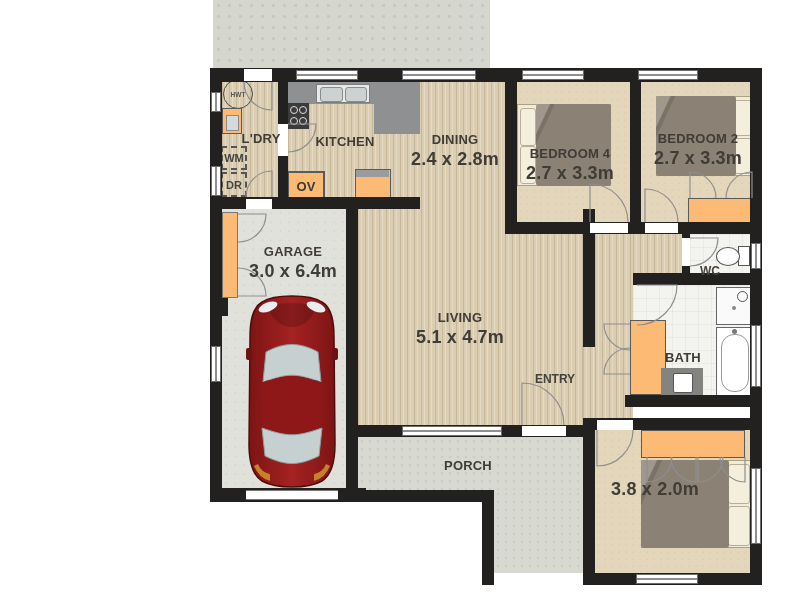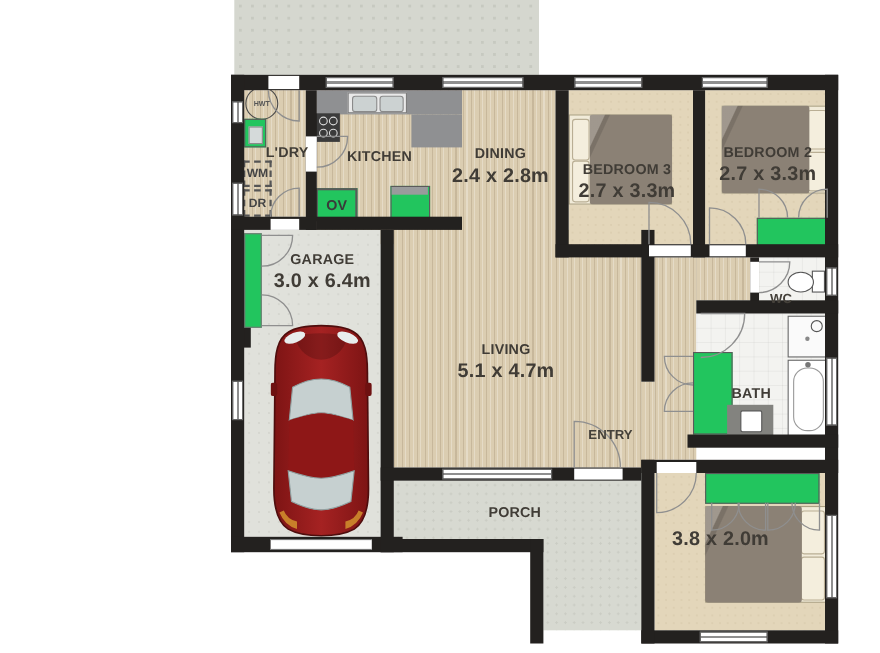--- a/index.html
+++ b/index.html
@@ -29,21 +29,21 @@
         background-image:linear-gradient(rgba(0,0,0,.045) 1px, transparent 1px),
                          linear-gradient(90deg, rgba(0,0,0,.045) 1px, transparent 1px);
         background-size:13px 13px;}
   
   .win{position:absolute;height:10px;border:1px solid #6b6b6b;box-sizing:border-box;
        background:linear-gradient(#ffffff 0 3px,#8f8f8f 3px 5px,#ffffff 5px 100%);}
   .winv{position:absolute;width:10px;border:1px solid #6b6b6b;box-sizing:border-box;
        background:linear-gradient(to right,#ffffff 0 3px,#8f8f8f 3px 5px,#ffffff 5px 100%);}
   .open{position:absolute;background:#ffffff}
   
-  .box-white{position:absolute;background:#22c55e;border:1.5px solid #5a5a5a;box-sizing:border-box}
+  .box-white{position:absolute;background:#fdba74;border:1.5px solid #5a5a5a;box-sizing:border-box}
   .dashed{position:absolute;border:2px dashed #555;box-sizing:border-box;
           display:flex;align-items:center;justify-content:center;
           font-weight:bold;font-size:11px;color:#444}
   .counter{position:absolute;background:#8f9092}
   .lbl{position:absolute;text-align:center;font-weight:bold;color:#403c36;
        font-size:13px;line-height:1.25;letter-spacing:.2px}
   .lbl .dims{font-size:18px}
   .lbl-sm{position:absolute;text-align:center;font-weight:bold;color:#45413a;font-size:12px}
   .pillow{position:absolute;background:#f4eedd;border:1px solid #b9ae94;border-radius:3px}
   .duvet{position:absolute;background:#8b8175;border-radius:3px;
@@ -233,36 +233,36 @@
     <span>L'DRY</span>
   </div>
   <div class="lbl" style="left:300px;top:134px;width:90px">
     <span>KITCHEN</span>
   </div>
   <div class="lbl" style="left:405px;top:132px;width:100px">
     <div>DINING</div>
     <div class="dims">2.4 x 2.8m</div>
   </div>
   <div class="lbl" style="left:518px;top:146px;width:104px">
-    <div>BEDROOM 3</div>
+    <div>BEDROOM 4</div>
     <div class="dims">2.7 x 3.3m</div>
   </div>
   <div class="lbl" style="left:646px;top:131px;width:104px">
     <div>BEDROOM 2</div>
     <div class="dims">2.7 x 3.3m</div>
   </div>
-  <div class="lbl" style="left:240px;top:228px;width:106px">
+  <div class="lbl" style="left:240px;top:244px;width:106px">
     <div>GARAGE</div>
     <div class="dims">3.0 x 6.4m</div>
   </div>
   <div class="lbl" style="left:402px;top:310px;width:116px">
     <div>LIVING</div>
     <div class="dims">5.1 x 4.7m</div>
   </div>
-  <div class="lbl-sm" style="left:520px;top:388px;width:70px">
+  <div class="lbl-sm" style="left:520px;top:372px;width:70px">
     <span>ENTRY</span>
   </div>
   <div class="lbl-sm" style="left:692px;top:264px;width:36px">
     <span>WC</span>
   </div>
   <div class="lbl" style="left:655px;top:350px;width:56px">
     <span>BATH</span>
   </div>
   <div class="lbl" style="left:602px;top:478px;width:106px">
     <div class="dims">3.8 x 2.0m</div>

